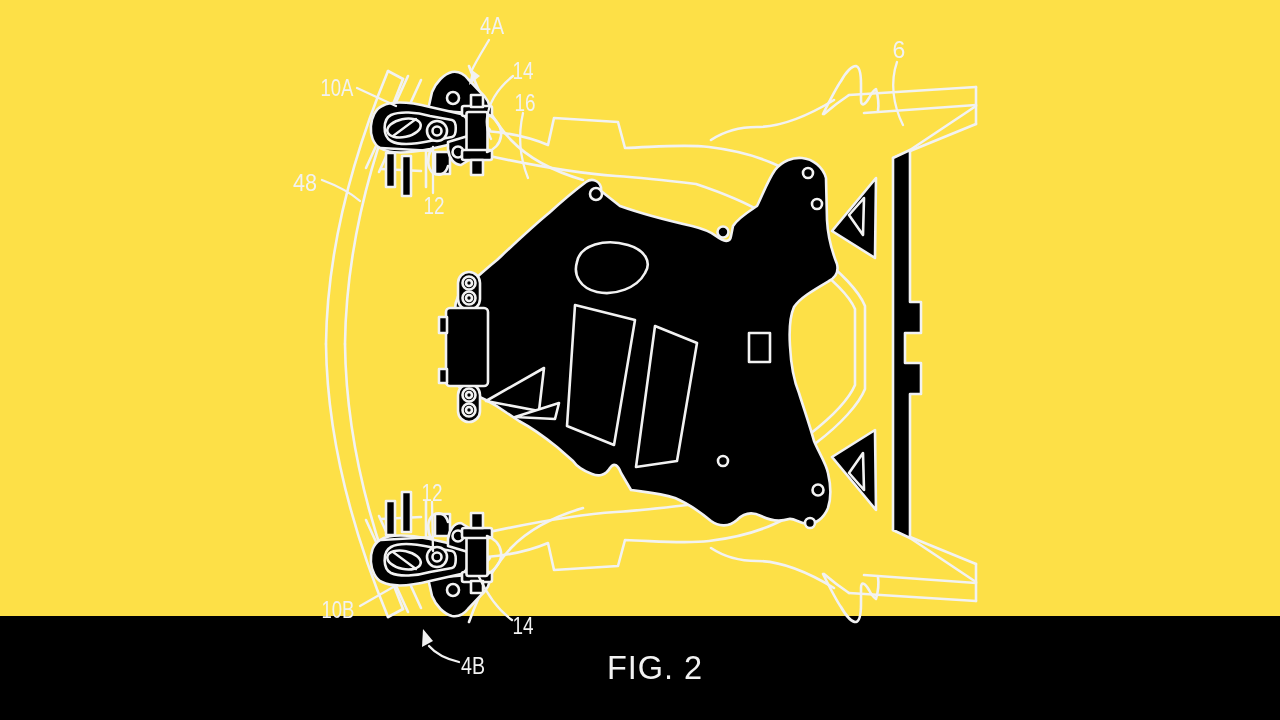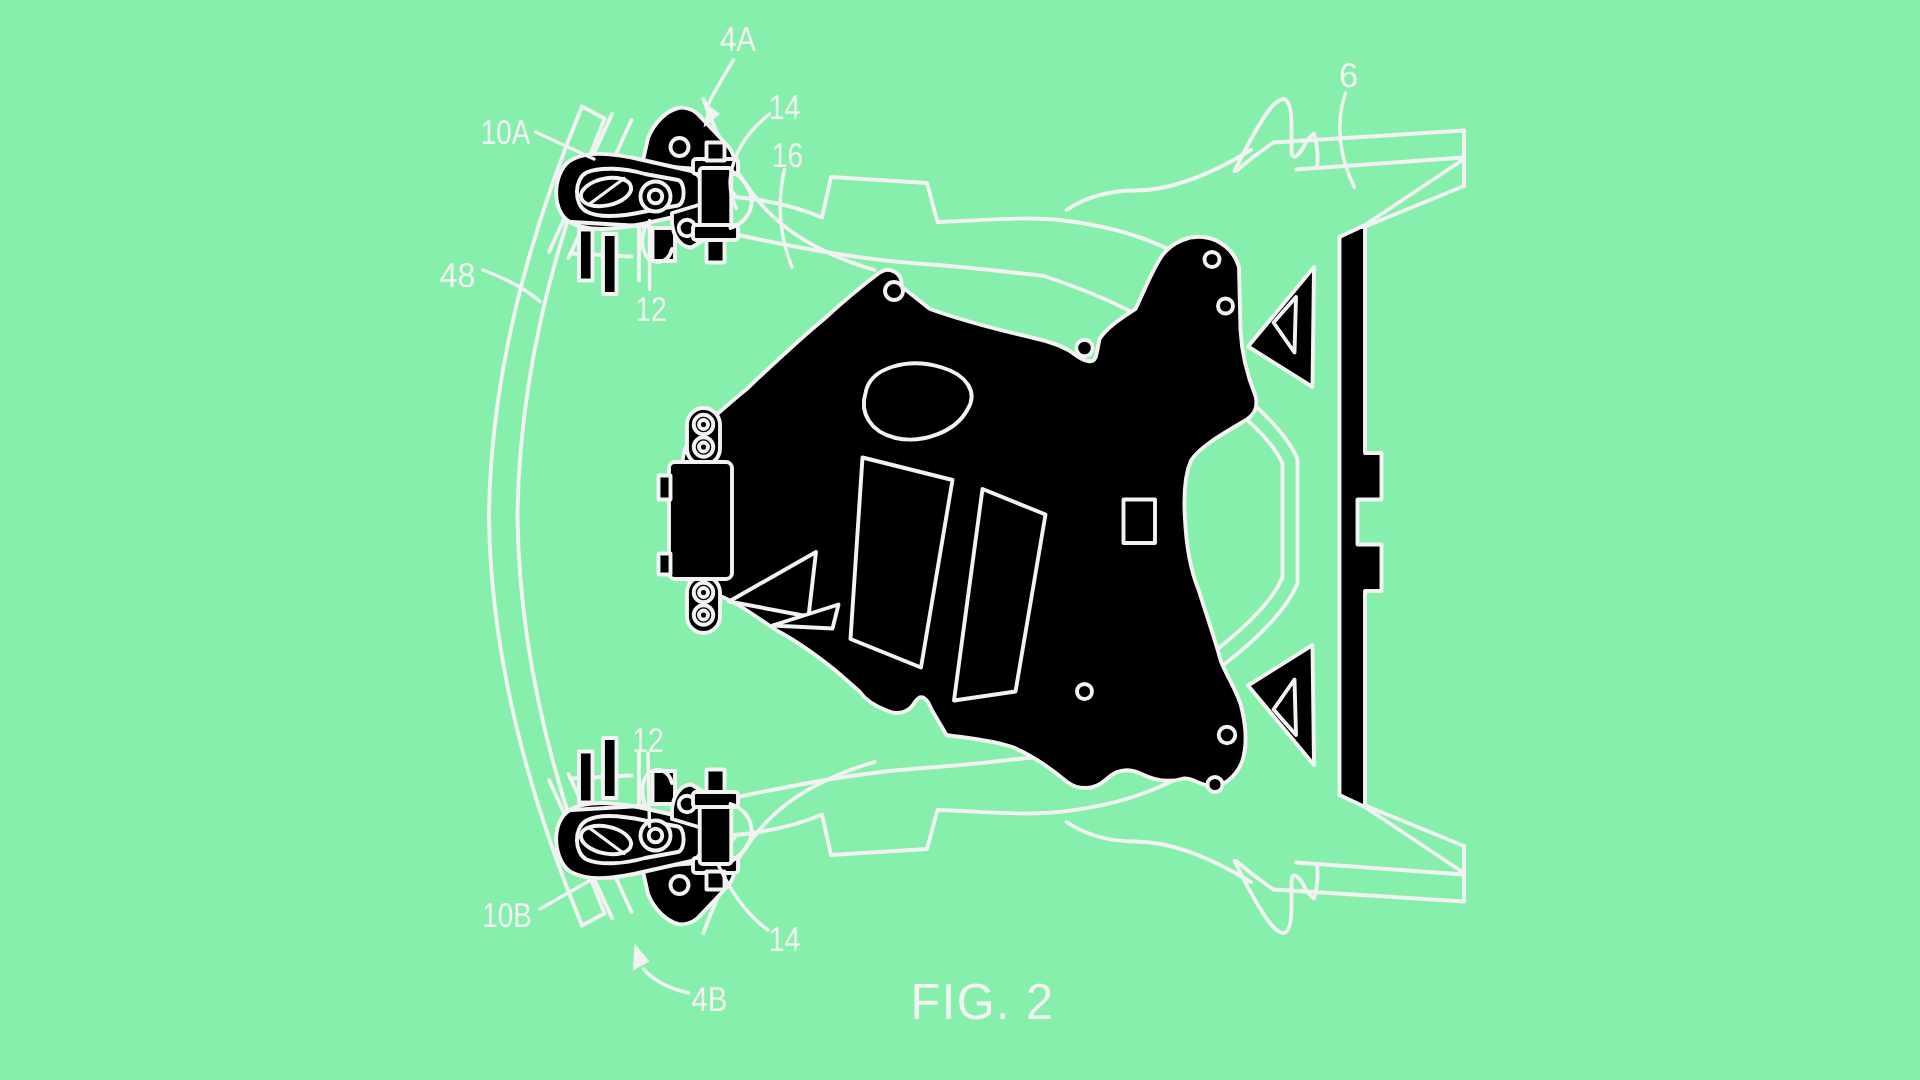--- a/index.html
+++ b/index.html
@@ -1,16 +1,16 @@
 <!DOCTYPE html>
 <html><head>
 <meta charset="utf-8">
 <style>
   html,body{margin:0;padding:0;background:#000;width:1280px;height:720px;overflow:hidden}
-  .stage{position:relative;width:1280px;height:720px;background:#86efac}
+  .stage{position:relative;width:1280px;height:616px;background:#fde047}
   svg{display:block}
   .s{stroke:#f2f2f2;stroke-width:2.6;fill:none;stroke-linecap:round;stroke-linejoin:round}
   .f{stroke:#f2f2f2;stroke-width:2.6;fill:#000;stroke-linejoin:round}
   .thin{stroke-width:2.2}
   .lead{stroke:#f2f2f2;stroke-width:2.3;fill:none;stroke-linecap:round}
   .arrow{fill:#f2f2f2;stroke:none}
   text{fill:#f2f2f2;font-family:"Liberation Sans",sans-serif}
   .ref{font-size:23px}
   .cap{font-size:34px;letter-spacing:1px}
 </style>

